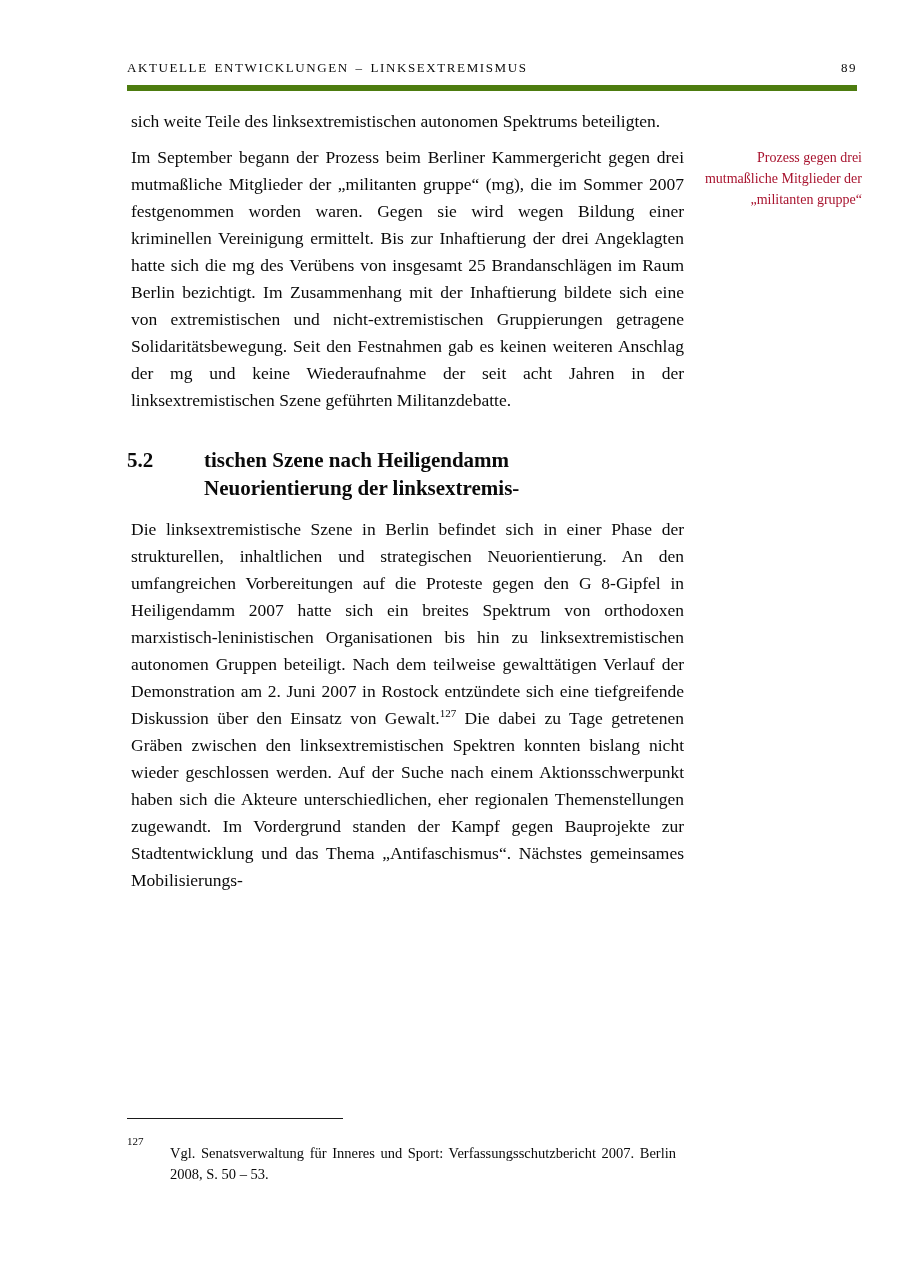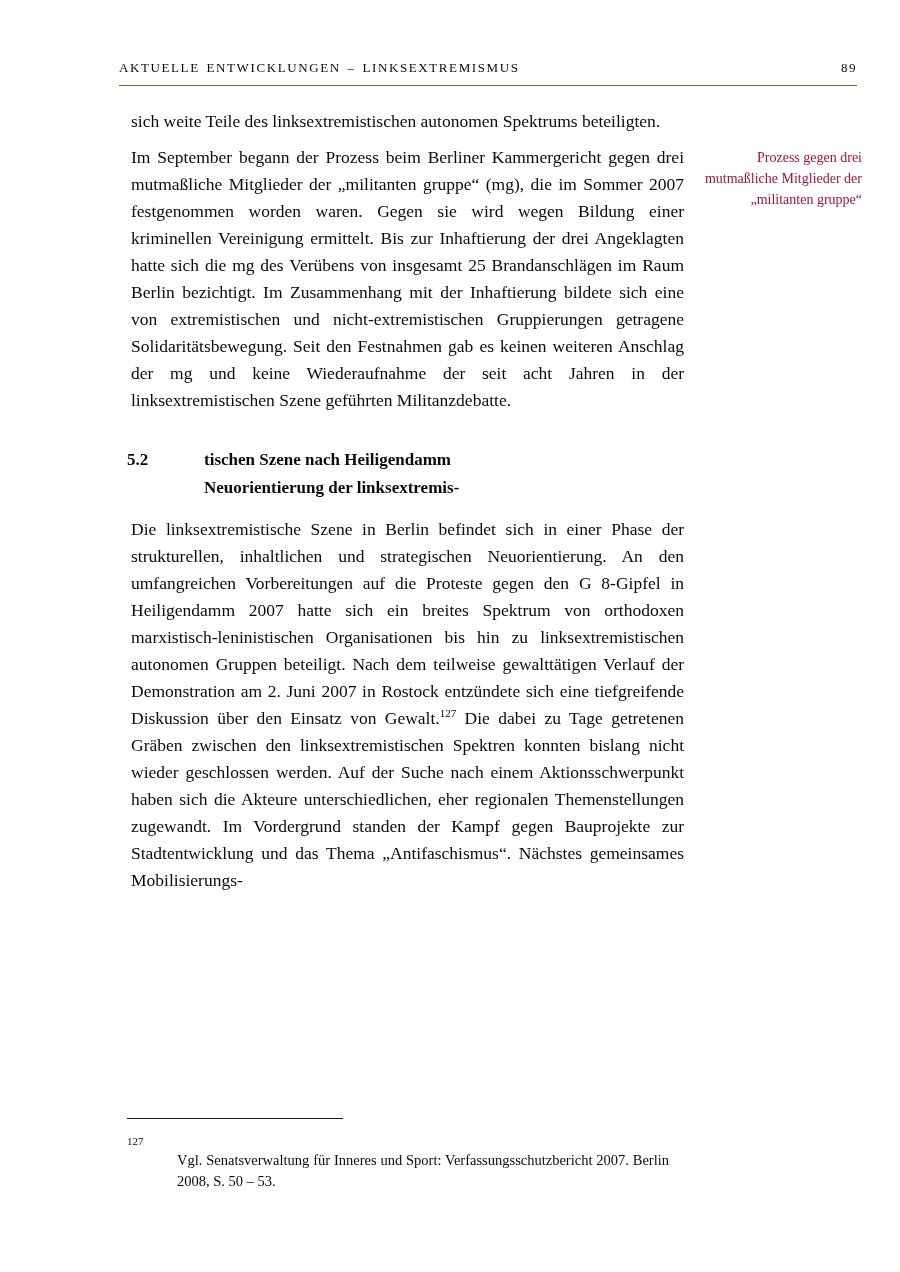--- a/index.html
+++ b/index.html
@@ -13,28 +13,28 @@
     height: 1272px;
     background: var(--background, #ffffff);
     color: var(--text, #0a0a0a);
     font-family: "Liberation Serif", "DejaVu Serif", serif;
     overflow: hidden;
   }
 
   
   .page-header {
     position: absolute;
-    left: 119px;
+    left: 127px;
     right: 43px;
     top: 60px;
     display: flex;
     justify-content: space-between;
     align-items: flex-start;
     padding-bottom: 9px;
-    border-bottom: 1px solid #4d7c0f;
+    border-bottom: 6px solid #4d7c0f;
   }
   .running-head {
     font-size: 13px;
     letter-spacing: 1.6px;
     word-spacing: 2px;
   }
   .page-number {
     font-size: 13px;
     letter-spacing: 1.5px;
   }
@@ -53,21 +53,21 @@
     text-align: justify;
   }
   .para-with-note {
     position: relative;
   }
 
   
   .section-heading {
     display: flex;
     margin: 32px 0 14px 0;
-    font-size: 17px;
+    font-size: 21px;
     line-height: 28px;
     font-weight: bold;
   }
   .section-number {
     width: 77px;
     flex: 0 0 77px;
   }
   .section-title .line {
     display: block;
   }
@@ -110,21 +110,21 @@
   }
   .footnote-marker {
     flex: 0 0 35px;
     width: 35px;
     font-size: 11px;
     line-height: 14px;
     margin-top: -1px;
   }
   .footnote-text {
     flex: 1;
-    margin: 15px;
+    margin: 8px;
     font-size: 14.5px;
     line-height: 21px;
     text-align: justify;
   }
 </style>
 </head>
 <body>
 
 <div class="page">
 

